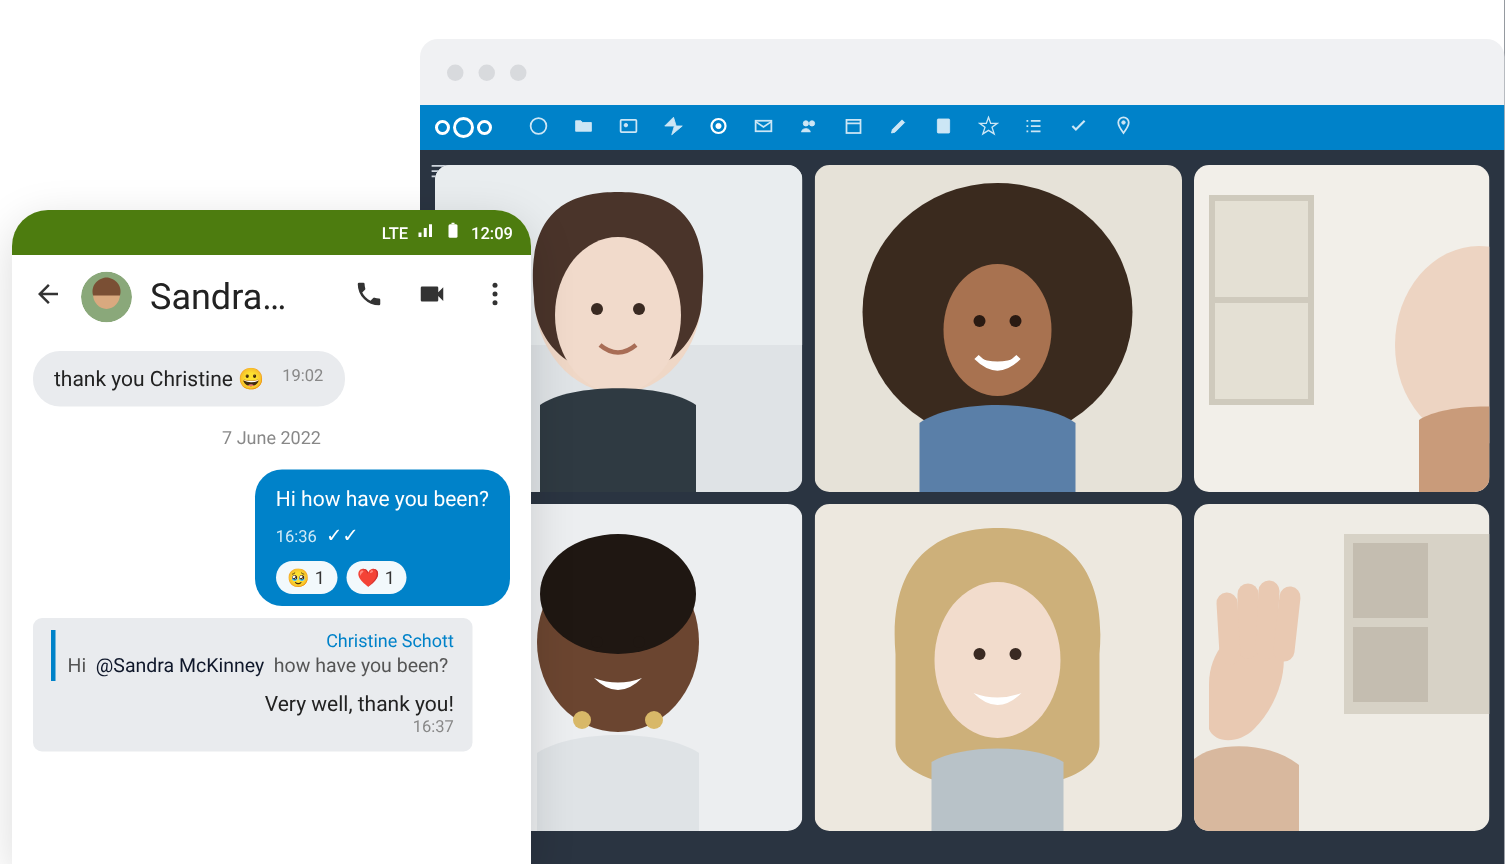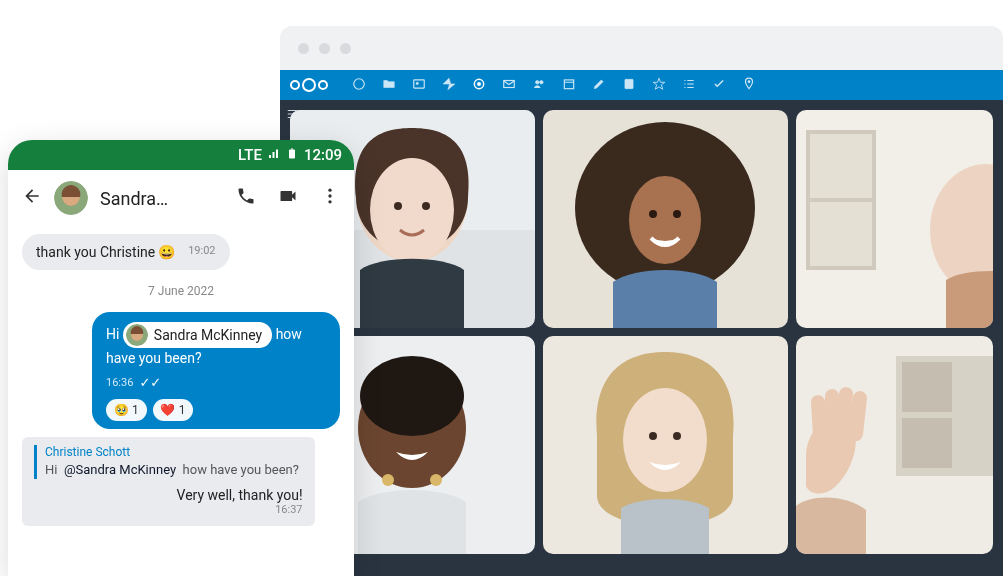--- a/index.html
+++ b/index.html
@@ -21,44 +21,44 @@
     .top-right { margin-left: auto; display: flex; align-items: center; }
     .top-right svg { width: 14px; height: 14px; fill: #cce6f5; }
 
     .video-area { background: #2a3441; height: calc(100% - 74px); padding: 6px; position: relative; }
     .grid { display: grid; grid-template-columns: 245px 245px auto; grid-template-rows: 218px 218px; gap: 8px; padding: 4px; }
     .tile { background: #1a2330; border-radius: 10px; overflow: hidden; position: relative; }
     .tile svg { width: 100%; height: 100%; display: block; }
 
     
     .phone { position: absolute; left: 8px; top: 140px; width: 346px; height: 436px; background: #fff; border-radius: 24px 24px 0 0; box-shadow: 0 8px 30px rgba(0,0,0,0.15); overflow: hidden; }
-    .statusbar { height: 30px; background: #15803d; display: flex; align-items: center; justify-content: flex-end; padding: 0 12px; gap: 6px; color: #fff; font-size: 15px; font-weight: 500; }
+    .statusbar { height: 30px; background: #4d7c0f; display: flex; align-items: center; justify-content: flex-end; padding: 0 12px; gap: 6px; color: #fff; font-size: 11px; font-weight: 500; }
     .statusbar svg { width: 12px; height: 12px; fill: #fff; }
     .chat-header { height: 56px; display: flex; align-items: center; padding: 0 14px; gap: 12px; background: #fff; }
     .chat-header svg.ic { width: 20px; height: 20px; fill: #333; }
     .avatar { width: 34px; height: 34px; border-radius: 50%; overflow: hidden; flex-shrink: 0; }
     .avatar svg { width: 100%; height: 100%; }
-    .header-name { font-size: 18px; color: #222; flex: 0 1 auto; white-space: nowrap; overflow: hidden; text-overflow: ellipsis; }
+    .header-name { font-size: 24px; color: #222; flex: 0 1 auto; white-space: nowrap; overflow: hidden; text-overflow: ellipsis; }
     .header-right { margin-left: auto; display: flex; align-items: center; gap: 22px; }
 
     .messages { padding: 8px 14px; display: flex; flex-direction: column; gap: 8px; }
     .msg-in { background: #e9ebee; border-radius: 18px; padding: 10px 14px; align-self: flex-start; max-width: 78%; font-size: 14px; color: #222; display: flex; align-items: flex-start; gap: 6px; }
     .msg-in .time { font-size: 11px; color: #888; margin-left: 6px; }
     .date-divider { align-self: center; font-size: 12px; color: #888; margin: 6px 0; }
     .msg-out { background: #0082c9; color: #fff; border-radius: 18px; padding: 10px 14px 8px; align-self: flex-end; max-width: 78%; font-size: 14px; line-height: 1.5; position: relative; }
     .mention-chip { display: inline-flex; align-items: center; gap: 6px; background: #fff; color: #222; border-radius: 14px; padding: 2px 10px 2px 3px; font-size: 14px; vertical-align: middle; }
     .mention-chip .avatar { width: 22px; height: 22px; }
     .msg-out-footer { display: flex; justify-content: flex-start; align-items: center; gap: 6px; margin-top: 4px; font-size: 11px; color: #d0eaf7; }
     .checks { color: #fff; font-size: 13px; }
     .reactions { display: flex; gap: 6px; margin-top: 6px; }
     .reaction { background: rgba(255,255,255,0.95); border-radius: 12px; padding: 2px 8px; font-size: 12px; color: #333; display: flex; align-items: center; gap: 3px; }
 
     .quoted-reply-block { background: #e9ebee; border-radius: 6px; padding: 8px 12px 10px; align-self: flex-start; width: 92%; font-size: 14px; color: #222; }
     .quoted-reply-block .quoted { border-left: 3px solid #0082c9; padding-left: 8px; margin-bottom: 8px; }
-    .quoted .author { font-size: 12px; color: #0082c9; display: block; margin-bottom: 2px; }
+    .quoted .author { font-size: 12px; color: #0082c9; display: block; margin-bottom: 2px; text-align: right; }
     .quoted .body { font-size: 13px; color: #555; line-height: 1.4; }
     .reply-row { display: flex; justify-content: space-between; align-items: flex-end; flex-direction: column; }
     .reply-row .time { font-size: 11px; color: #888; }
     .mention-plain { color: #0f172a; }
   </style>
 </head>
 <body>
 
 <div class="browser-window">
   <div class="browser-tabs">
@@ -262,30 +262,20 @@
   <div class="messages">
     <div class="msg-in">
       <span>thank you Christine 😀</span>
       <span class="time">19:02</span>
     </div>
 
     <div class="date-divider">7 June 2022</div>
 
     <div class="msg-out">
       <span>Hi</span>
-      <span class="mention-chip">
-        <span class="avatar">
-          <svg viewBox="0 0 22 22">
-              <circle cx="11" cy="11" r="11" fill="#8aa87a"></circle>
-              <ellipse cx="11" cy="10" rx="6" ry="7" fill="#d9a97f"></ellipse>
-              <path d="M5 10c-1.5-5 3.5-8 6-8s7.5 3 6 8" fill="#7a4f34"></path>
-            </svg>
-        </span>
-        <span>Sandra McKinney</span>
-      </span>
       <span>how have you been?</span>
       <div class="msg-out-footer">
         <span>16:36</span>
         <span class="checks">✓✓</span>
       </div>
       <div class="reactions">
         <span class="reaction">
             <span>🥹</span>
             <span>1</span>
           </span>

